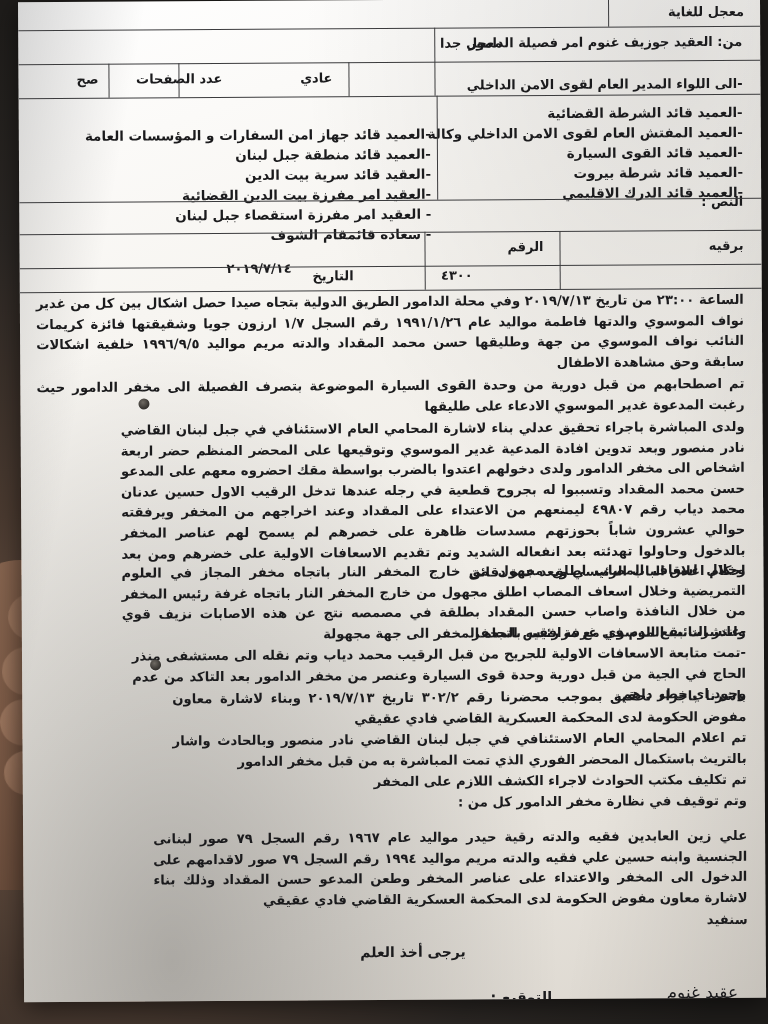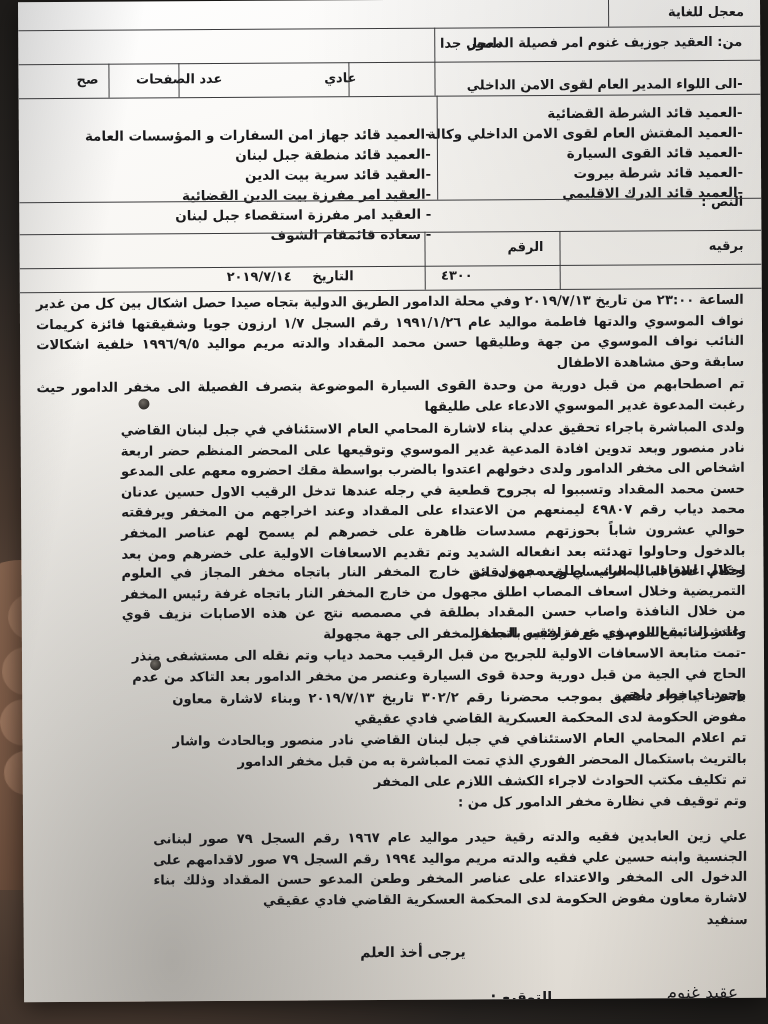--- a/index.html
+++ b/index.html
@@ -183,21 +183,21 @@
       <div class="rule v" style="left:416px; top:28px;  height:68px;"></div>
       <div class="rule v" style="left:330px; top:62px;  height:34px;"></div>
       <div class="rule v" style="left:160px; top:62px;  height:34px;"></div>
       <div class="rule v" style="left:90px;  top:62px;  height:34px;"></div>
       <div class="rule v" style="left:418px; top:96px;  height:104px;"></div>
       <div class="rule v" style="left:540px; top:232px; height:58px;"></div>
       <div class="rule v" style="left:405px; top:232px; height:58px;"></div>
 
       <div class="cell" style="right:18px; top:36px;">من: العقيد جوزيف غنوم امر فصيلة الدامور</div>
       <div class="cell" style="right:258px; top:36px;">معجل جدا</div>
-      <div class="cell" style="right:404px; top:70px;">عادي</div>
+      <div class="cell" style="right:428px; top:70px;">عادي</div>
       <div class="cell" style="right:538px; top:70px;">عدد الصفحات</div>
       <div class="cell" style="right:662px; top:70px;">صح</div>
 
       <div class="cell" style="right:18px; top:78px;">-الى اللواء المدير العام لقوى الامن الداخلي</div>
 
       <div class="blockList" style="right:18px; top:104px;">
         <div>-العميد قائد الشرطة القضائية</div>
         <div>-العميد المفتش العام لقوى الامن الداخلي وكالة</div>
         <div>-العميد قائد القوى السيارة</div>
         <div>-العميد قائد شرطة بيروت</div>
@@ -212,21 +212,21 @@
         <div>- العقيد امر مفرزة استقصاء جبل لبنان</div>
         <div>- سعادة قائمقام الشوف</div>
       </div>
 
       <div class="cell" style="right:18px; top:196px;">النص :</div>
 
       <div class="cell" style="right:18px; top:240px;">برقيه</div>
       <div class="cell" style="right:218px; top:240px;">الرقم</div>
       <div class="cell" style="right:289px; top:268px;">٤٣٠٠</div>
       <div class="cell" style="right:408px; top:268px;">التاريخ</div>
-      <div class="cell" style="right:470px; top:268px;">٢٠١٩/٧/١٤</div>
+      <div class="cell" style="right:470px; top:260px;">٢٠١٩/٧/١٤</div>
 
       <div class="para" style="right:18px; left:16px;  top:292px;">الساعة ٢٣:٠٠ من تاريخ ٢٠١٩/٧/١٣ وفي محلة الدامور الطريق الدولية بتجاه صيدا حصل اشكال بين كل من غدير نواف الموسوي والدتها فاطمة مواليد عام ١٩٩١/١/٢٦ رقم السجل ١/٧ ارزون جويا وشقيقتها فائزة كريمات النائب نواف الموسوي من جهة وطليقها حسن محمد المقداد والدته مريم مواليد ١٩٩٦/٩/٥ خلفية اشكالات سابقة وحق مشاهدة الاطفال</div>
       <div class="para" style="right:18px; left:16px;  top:376px;">تم اصطحابهم من قبل دورية من وحدة القوى السيارة الموضوعة بتصرف الفصيلة الى مخفر الدامور حيث رغبت المدعوة غدير الموسوي الادعاء على طليقها</div>
       <div class="para" style="right:18px; left:100px; top:419px;">ولدى المباشرة باجراء تحقيق عدلي بناء لاشارة المحامي العام الاستئنافي في جبل لبنان القاضي نادر منصور وبعد تدوين افادة المدعية غدير الموسوي وتوقيعها على المحضر المنظم حضر اربعة اشخاص الى مخفر الدامور ولدى دخولهم اعتدوا بالضرب بواسطة مقك احضروه معهم على المدعو حسن محمد المقداد وتسببوا له بجروح قطعية في رجله عندها تدخل الرقيب الاول حسين عدنان محمد دياب رقم ٤٩٨٠٧ ليمنعهم من الاعتداء على المقداد وعند اخراجهم من المخفر ويرفقته حوالي عشرون شاباً بحوزتهم مسدسات ظاهرة على خصرهم لم يسمح لهم عناصر المخفر بالدخول وحاولوا تهدئته بعد انفعاله الشديد وتم تقديم الاسعافات الاولية على خضرهم ومن بعد احكام اغلاق الباب الرئيسي وبعد عدة دقائق</div>
       <div class="para" style="right:18px; left:100px; top:562px;">وخلال اسعاف المصاب اطلق مجهول من خارج المخفر النار باتجاه مخفر المجاز في العلوم التمريضية وخلال اسعاف المصاب اطلق مجهول من خارج المخفر النار باتجاه غرفة رئيس المخفر من خلال النافذة واصاب حسن المقداد بطلقة في مصمصه نتج عن هذه الاصابات نزيف قوي وانتشرت بقع الدم في غرفة رئيس المخفر</div>
       <div class="para" style="right:18px; left:110px; top:624px;">-غادر النائب الموسوي مع مرافقيه باتجاه المخفر الى جهة مجهولة</div>
       <div class="para" style="right:18px; left:110px; top:645px;">-تمت متابعة الاسعافات الاولية للجريح من قبل الرقيب محمد دياب وتم نقله الى مستشفى منذر الحاج في الجية من قبل دورية وحدة قوى السيارة وعنصر من مخفر الدامور بعد التاكد من عدم وجود اي خطر داهم.</div>
       <div class="para" style="right:18px; left:150px; top:688px;">باشرنا باجراء تحقيق بموجب محضرنا رقم ٣٠٢/٢ تاريخ ٢٠١٩/٧/١٣ وبناء لاشارة معاون مفوض الحكومة لدى المحكمة العسكرية القاضي فادي عقيقي</div>
       <div class="para" style="right:18px; left:150px; top:730px;">تم اعلام المحامي العام الاستئنافي في جبل لبنان القاضي نادر منصور وبالحادث واشار بالتريث باستكمال المحضر الفوري الذي تمت المباشرة به من قبل مخفر الدامور</div>
       <div class="para" style="right:18px; left:260px; top:772px;">تم تكليف مكتب الحوادث لاجراء الكشف اللازم على المخفر</div>

